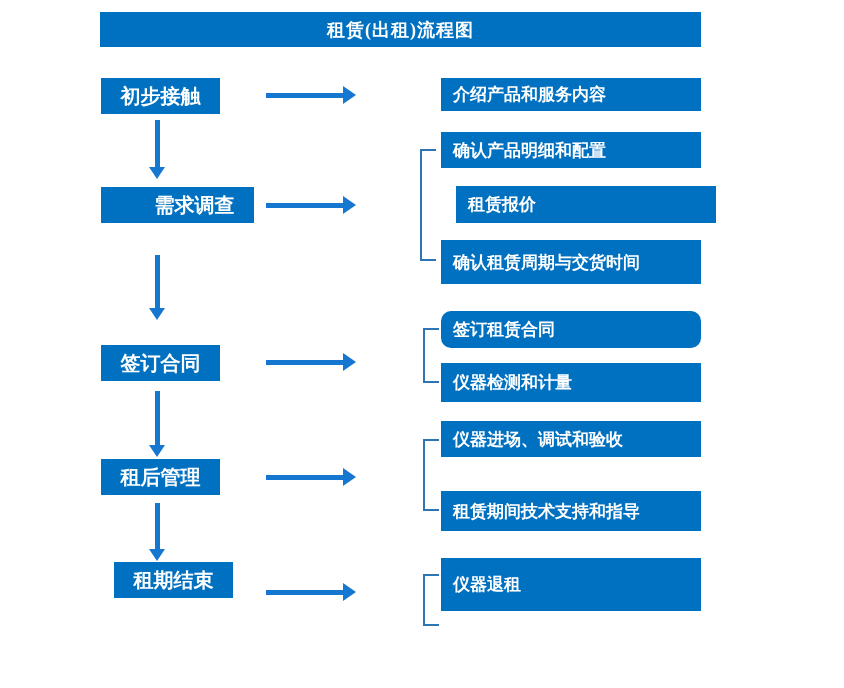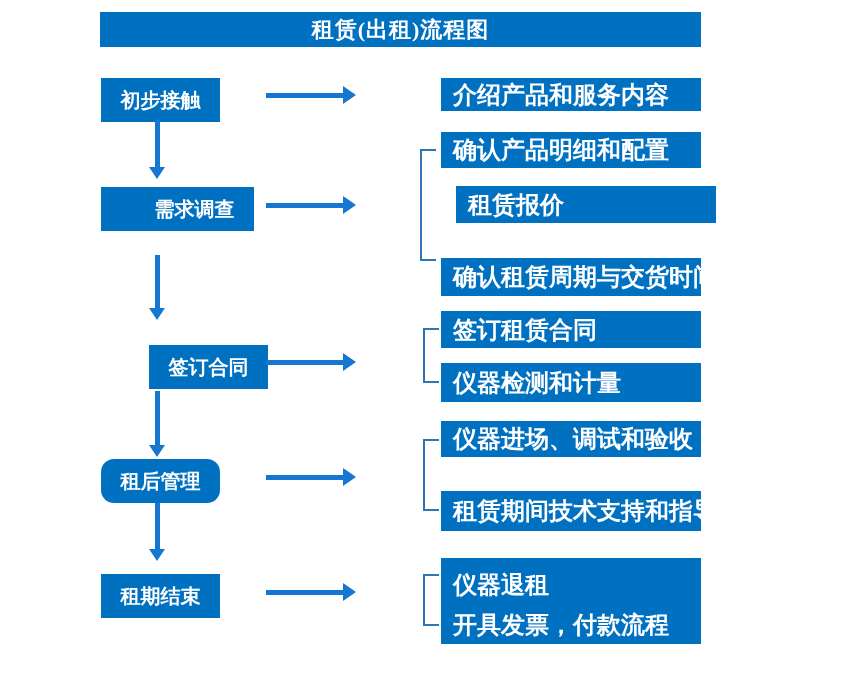--- a/index.html
+++ b/index.html
@@ -7,51 +7,51 @@
     position:relative;
     width:844px;height:688px;
     background:#ffffff;
     overflow:hidden;
     font-family:"Liberation Serif","DejaVu Serif",serif;
   }
   
   .title-bar{
     position:absolute;left:100px;top:12px;width:601px;height:35px;
     background:#0070C0;color:#ffffff;
-    font-size:22px;font-weight:bold;
+    font-size:18px;font-weight:bold;
     display:flex;align-items:center;justify-content:center;
     letter-spacing:1px;
   }
   
   .step-box{
-    position:absolute;left:101px;width:119px;height:44px;
+    position:absolute;left:101px;width:119px;height:36px;
     background:#0070C0;color:#ffffff;
     font-size:20px;font-weight:bold;
     display:flex;align-items:center;justify-content:center;
     white-space:nowrap;
   }
   .sb1{top:78px;}
   .sb2{top:187px;padding-left:34px;}
-  .sb3{top:345px;margin-left:48px;}
-  .sb4{top:459px;border-radius:13px;}
-  .sb5{top:574px;}
+  .sb3{top:345px;}
+  .sb4{top:459px;}
+  .sb5{top:562px;margin-left:13px;}
   
   .detail-box{
     position:absolute;left:441px;width:260px;
     background:#0070C0;color:#ffffff;
-    font-size:24px;font-weight:bold;
+    font-size:17px;font-weight:bold;
     display:flex;align-items:center;
     padding-left:12px;box-sizing:border-box;
     white-space:nowrap;
   }
   .rb1 {top:78px;height:33px;}
   .rb2 {top:132px;height:36px;}
   .rb3 {top:186px;height:37px;margin-left:15px;}
-  .rb4 {top:258px;height:38px;}
-  .rb5 {top:311px;height:37px;}
+  .rb4 {top:240px;height:44px;}
+  .rb5 {top:311px;height:37px;border-radius:10px;}
   .rb6 {top:363px;height:39px;}
   .rb7 {top:421px;height:36px;}
   .rb8 {top:491px;height:40px;}
   .rb9 {top:558px;height:53px;}
   .rb10{top:606px;height:38px;}
   
   .v-arrow{position:absolute;left:147px;width:21px;}
   .v-arrow .shaft{
     position:absolute;left:8px;top:0;width:5px;background:#1577D0;
   }
@@ -161,15 +161,14 @@
 
   <div class="detail-box rb1">介绍产品和服务内容</div>
   <div class="detail-box rb2">确认产品明细和配置</div>
   <div class="detail-box rb3">租赁报价</div>
   <div class="detail-box rb4">确认租赁周期与交货时间</div>
   <div class="detail-box rb5">签订租赁合同</div>
   <div class="detail-box rb6">仪器检测和计量</div>
   <div class="detail-box rb7">仪器进场、调试和验收</div>
   <div class="detail-box rb8">租赁期间技术支持和指导</div>
   <div class="detail-box rb9">仪器退租</div>
-  <div class="detail-box rb10">开具发票，付款流程</div>
 
 </div>
 
 </body></html>

